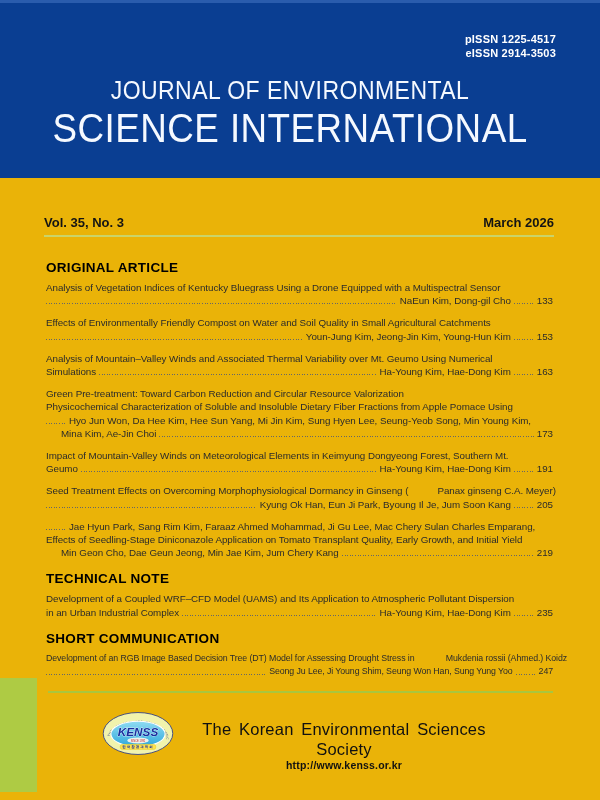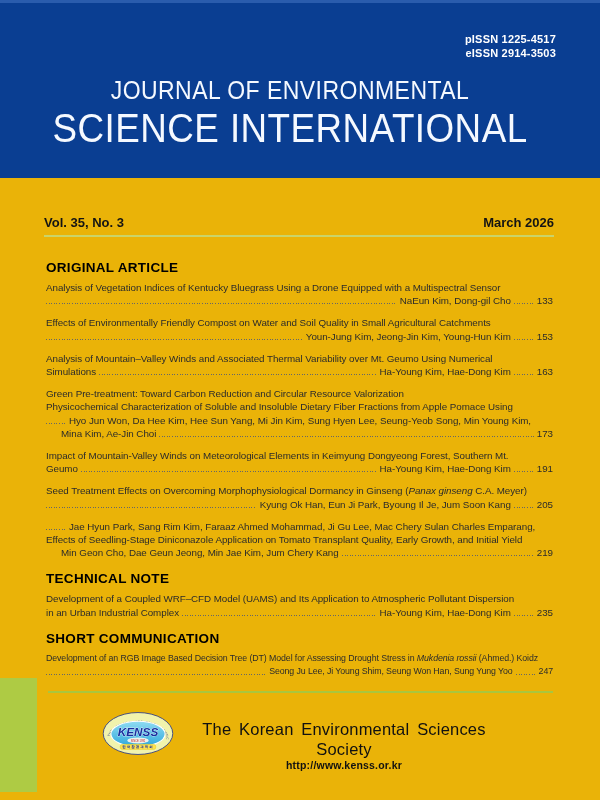--- a/index.html
+++ b/index.html
@@ -23,21 +23,21 @@
   
   .toc{position:absolute;left:46px;right:47px;top:256px;}
   .toc h2{font-size:13.5px;line-height:16px;font-weight:bold;color:#000;
           margin:12px 0 5px 0;letter-spacing:.3px;}
   .toc h2:first-child{margin-top:4px;}
   .article{margin-bottom:9px;font-size:9.8px;letter-spacing:-.05px;}
   .article.compact{font-size:8.8px;letter-spacing:-.1px;}
   .row{line-height:13.2px;white-space:nowrap;}
   .row.flex{display:flex;align-items:flex-end;}
   .row .txt{white-space:pre;}
-  .it{font-style:italic;}
+  .it{padding-left:29px;}
   .pg{flex:0 0 auto;}
   .leader{height:2px;margin:0 3px 3px 3px;
           background-image:repeating-linear-gradient(to right,#666 0,#666 1px,transparent 1px,transparent 2.6px);
           background-position:0 1px;background-repeat:repeat-x;background-size:auto 1px;}
   .leader.fill{flex:1 1 12px;min-width:12px;}
   .leader.fix{flex:0 0 20px;width:20px;}
   .row.flex > .leader:first-child{margin-left:0;}
   .ind{flex:0 0 15px;width:15px;}
 
   

